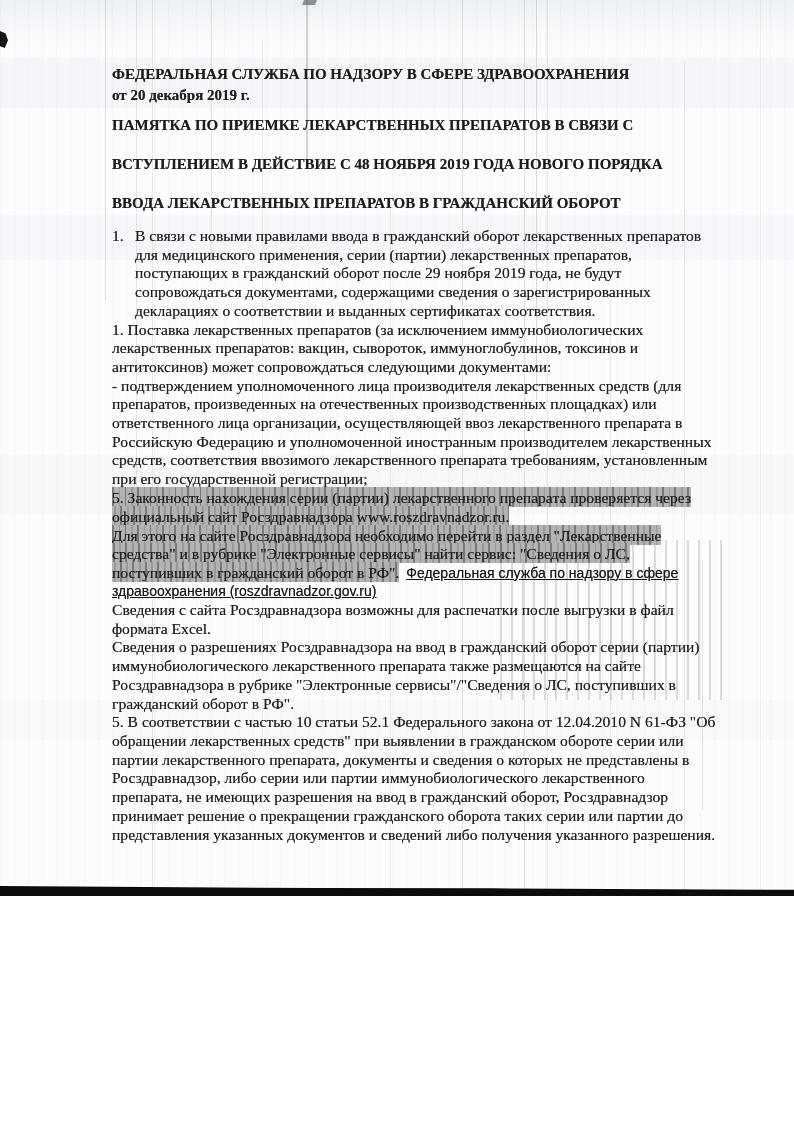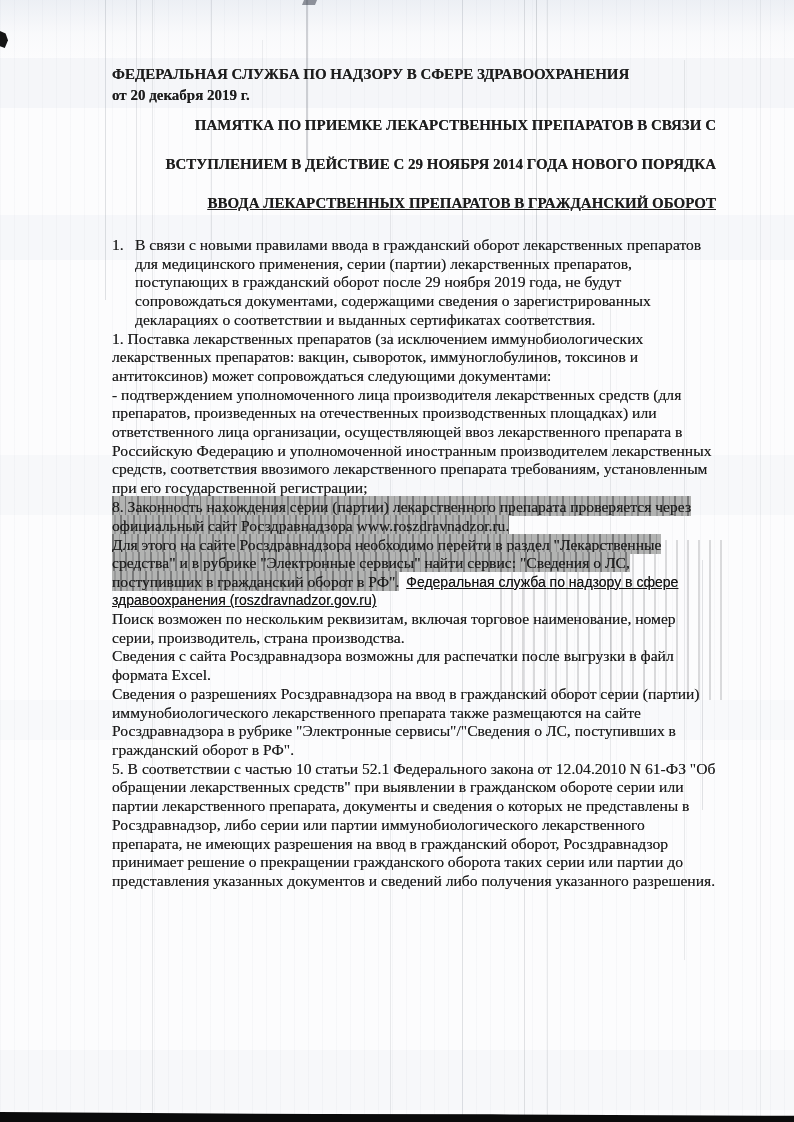--- a/index.html
+++ b/index.html
@@ -1,18 +1,18 @@
 <!DOCTYPE html>
 <html><head>
 <meta charset="utf-8">
 <style>
   html,body { margin:0; padding:0; background:#ffffff; }
   .page {
     position:relative;
-    width:794px; height:1122px;
+    width:794px; height:896px;
     background:#fcfcfd;
     overflow:hidden;
     font-family:"Liberation Serif", serif;
     color:#1d1d1d;
   }
   
   .scan-texture {
     position:absolute; inset:0; z-index:1; pointer-events:none;
     background-image:
       repeating-linear-gradient(90deg, rgba(120,132,155,0.045) 0 1px, rgba(0,0,0,0) 1px 14px),
@@ -32,23 +32,23 @@
   }
   .bottom-scan-band {
     position:absolute; left:0; bottom:0; width:100%; height:11px; z-index:3;
     background:#0c0c0c;
     clip-path:polygon(0 8%, 40% 28%, 62% 30%, 100% 44%, 100% 100%, 0 100%);
   }
   
   .doc { position:absolute; left:112px; top:64px; width:604px; z-index:2;
          text-shadow:0 0 0.4px rgba(25,25,25,0.65); }
   .doc-header p { margin:0; font-weight:bold; font-size:15px; line-height:21px; white-space:nowrap; }
-  .doc-title { margin-top:9px;text-align:right; }
+  .doc-title { margin-top:9px; }
   .doc-title p { margin:0 0 18px 0; font-weight:bold; font-size:15px; line-height:21px; white-space:nowrap; }
-  .doc-title p:last-child { margin-bottom:22px;text-decoration:underline; }
+  .doc-title p:last-child { margin-bottom:13px; }
   .doc-body p { margin:0; font-size:15.6px; line-height:18.7px; }
   .item1 { position:relative; padding-left:23px; }
   .item1 .num { position:absolute; left:0; top:0; }
   .hl {
     background-color:#b2b3b2;
     background-image:repeating-linear-gradient(90deg,
       rgba(25,25,28,0.38) 0px 1.6px, rgba(0,0,0,0) 1.6px 6.5px,
       rgba(50,50,55,0.20) 6.5px 8px, rgba(0,0,0,0) 8px 12.5px);
     padding:1.5px 0;
   }
@@ -100,41 +100,40 @@
 
   <div class="doc">
 
     <div class="doc-header">
       <p>ФЕДЕРАЛЬНАЯ СЛУЖБА ПО НАДЗОРУ В СФЕРЕ ЗДРАВООХРАНЕНИЯ</p>
       <p>от 20 декабря 2019 г.</p>
     </div>
 
     <div class="doc-title">
       <p>ПАМЯТКА ПО ПРИЕМКЕ ЛЕКАРСТВЕННЫХ ПРЕПАРАТОВ В СВЯЗИ С</p>
-      <p>ВСТУПЛЕНИЕМ В ДЕЙСТВИЕ С 29 НОЯБРЯ 2014 ГОДА НОВОГО ПОРЯДКА</p>
+      <p>ВСТУПЛЕНИЕМ В ДЕЙСТВИЕ С 48 НОЯБРЯ 2019 ГОДА НОВОГО ПОРЯДКА</p>
       <p>ВВОДА ЛЕКАРСТВЕННЫХ ПРЕПАРАТОВ В ГРАЖДАНСКИЙ ОБОРОТ</p>
     </div>
 
     <div class="doc-body">
 
       <p class="item1">
         <span class="num">1.</span>
         <span>В связи с новыми правилами ввода в гражданский оборот лекарственных препаратов для медицинского применения, серии (партии) лекарственных препаратов, поступающих в гражданский оборот после 29 ноября 2019 года, не будут сопровождаться документами, содержащими сведения о зарегистрированных декларациях о соответствии и выданных сертификатах соответствия.</span>
       </p>
 
       <p>1. Поставка лекарственных препаратов (за исключением иммунобиологических лекарственных препаратов: вакцин, сывороток, иммуноглобулинов, токсинов и антитоксинов) может сопровождаться следующими документами:</p>
       <p>- подтверждением уполномоченного лица производителя лекарственных средств (для препаратов, произведенных на отечественных производственных площадках) или ответственного лица организации, осуществляющей ввоз лекарственного препарата в Российскую Федерацию и уполномоченной иностранным производителем лекарственных средств, соответствия ввозимого лекарственного препарата требованиям, установленным при его государственной регистрации;</p>
 
       <p>
-        <span class="hl">8. Законность нахождения серии (партии) лекарственного препарата проверяется через официальный сайт Росздравнадзора www.roszdravnadzor.ru.</span>
+        <span class="hl">5. Законность нахождения серии (партии) лекарственного препарата проверяется через официальный сайт Росздравнадзора www.roszdravnadzor.ru.</span>
       </p>
       <p>
         <span class="hl">Для этого на сайте Росздравнадзора необходимо перейти в раздел "Лекарственные средства" и в рубрике "Электронные сервисы" найти сервис: "Сведения о ЛС, поступивших в гражданский оборот в РФ".</span><span class="doc-link">Федеральная служба по надзору в сфере здравоохранения (roszdravnadzor.gov.ru)</span>
       </p>
 
-      <p>Поиск возможен по нескольким реквизитам, включая торговое наименование, номер серии, производитель, страна производства.</p>
       <p>Сведения с сайта Росздравнадзора возможны для распечатки после выгрузки в файл формата Excel.</p>
       <p>Сведения о разрешениях Росздравнадзора на ввод в гражданский оборот серии (партии) иммунобиологического лекарственного препарата также размещаются на сайте Росздравнадзора в рубрике "Электронные сервисы"/"Сведения о ЛС, поступивших в гражданский оборот в РФ".</p>
       <p>5. В соответствии с частью 10 статьи 52.1 Федерального закона от 12.04.2010 N 61-ФЗ "Об обращении лекарственных средств" при выявлении в гражданском обороте серии или партии лекарственного препарата, документы и сведения о которых не представлены в Росздравнадзор, либо серии или партии иммунобиологического лекарственного препарата, не имеющих разрешения на ввод в гражданский оборот, Росздравнадзор принимает решение о прекращении гражданского оборота таких серии или партии до представления указанных документов и сведений либо получения указанного разрешения.</p>
 
     </div>
   </div>
 </div>
 
 </body></html>

